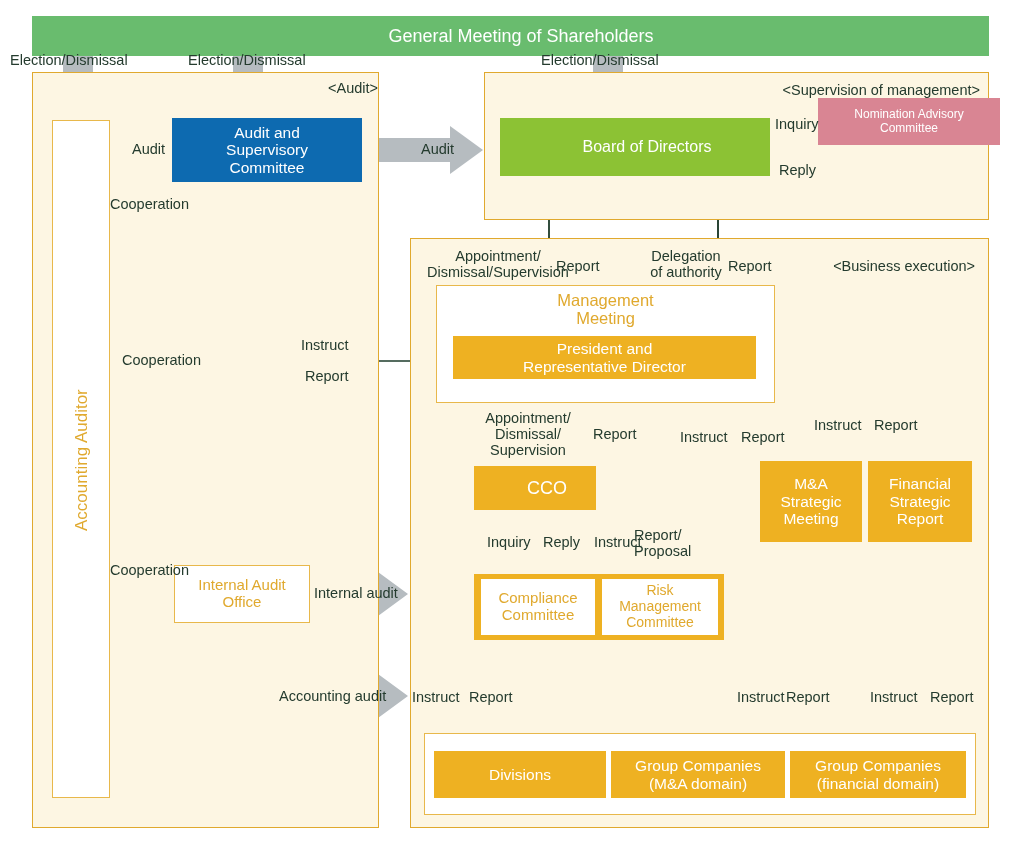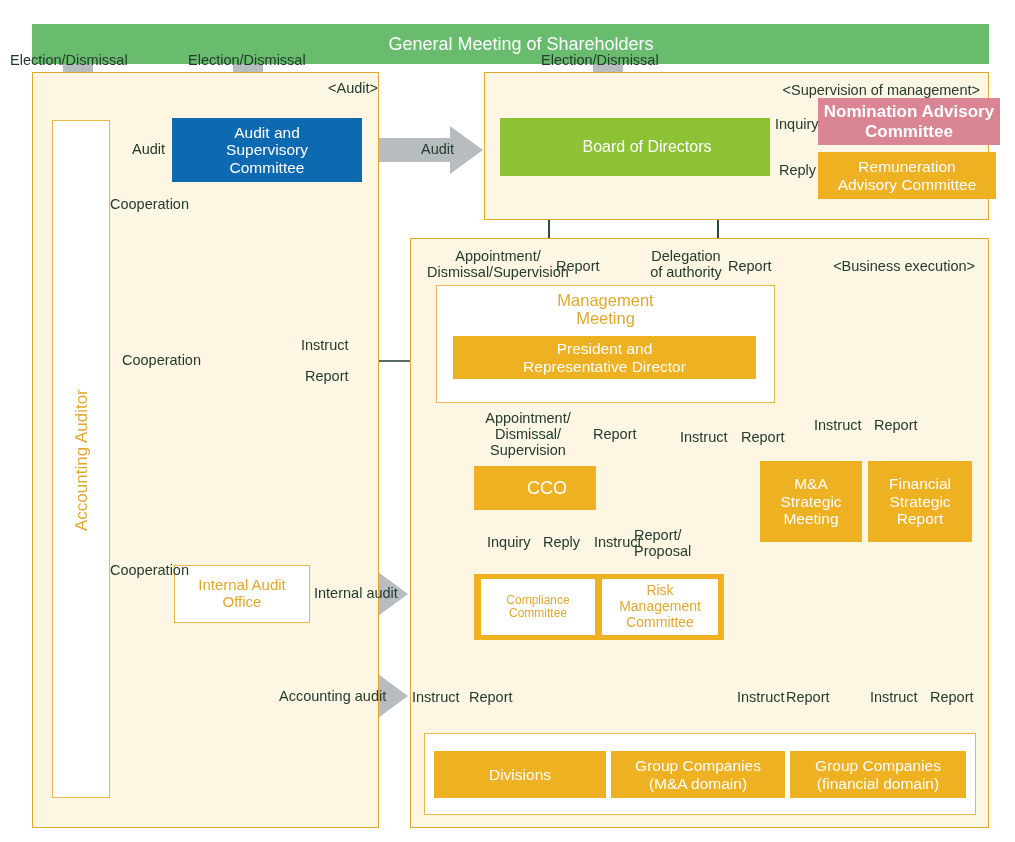--- a/index.html
+++ b/index.html
@@ -9,21 +9,21 @@
   .panel{background:#fdf6e3;border:1.5px solid #e0a92e;}
   .whitebox{background:#ffffff;border:1.5px solid #e8b84b;}
   .lbl{position:absolute;color:#243b2e;font-size:14.5px;line-height:1.12;white-space:nowrap;}
   .lblw{position:absolute;color:#243b2e;font-size:14.5px;line-height:1.12;}
   .box{position:absolute;display:flex;align-items:center;justify-content:center;text-align:center;box-sizing:border-box;line-height:1.12;}
   .boxOrange{background:#eeb122;color:#ffffff;font-size:15.5px;}
   .boxWhiteOrange{background:#ffffff;color:#e0a92e;font-size:15px;border:1.5px solid #e8b84b;}
   .boxBlue{background:#0d6ab0;color:#ffffff;font-size:15.5px;}
   .boxGreenBar{background:#69bc6e;color:#ffffff;font-size:18px;}
   .boxGreen{background:#8cc234;color:#ffffff;font-size:16px;}
-  .boxPink{background:#d98593;color:#ffffff;font-size:17px;font-weight:bold;}
+  .boxPink{background:#d98593;color:#ffffff;font-size:12px;}
   .vtext{writing-mode:vertical-rl;transform:rotate(180deg);}
   svg.layer{position:absolute;left:0;top:0;width:1015px;height:842px;overflow:visible;pointer-events:none;}
   .mmLabel{position:absolute;color:#e0a92e;font-size:16.5px;text-align:center;line-height:1.12;}
 </style>
 </head>
 <body>
 
 <div id="root">
 
   <svg class="layer">
@@ -169,21 +169,21 @@
     </g>
     <g>
       <line x1="718" y1="240" x2="718" y2="182" stroke="#1d3b2a" stroke-width="1.5" marker-end="url(#dk)"></line>
     </g>
 
     <g>
       <line x1="772" y1="150" x2="816" y2="150" stroke="#1d3b2a" stroke-width="1.8" marker-start="url(#dkStart)" marker-end="url(#dk)"></line>
     </g>
   </svg>
 
-  <div class="box boxGreenBar abs" style="left:32px;top:24px;width:957px;height:40px;padding-left:21px;">
+  <div class="box boxGreenBar abs" style="left:32px;top:16px;width:957px;height:40px;padding-left:21px;">
     <span>General Meeting of Shareholders</span>
   </div>
 
   <div class="panel abs" style="left:32px;top:72px;width:347px;height:756px;"></div>
   <div class="lbl abs" style="left:378px;top:80px;transform:translateX(-100%);">&lt;Audit&gt;</div>
 
   <div class="whitebox abs" style="left:52px;top:120px;width:58px;height:678px;">
     <div class="vtext" style="position:absolute;left:0;top:0;width:58px;height:678px;display:flex;align-items:center;justify-content:center;color:#e0a92e;font-size:17px;">Accounting Auditor</div>
   </div>
 
@@ -203,43 +203,39 @@
 
   <div class="box boxGreen abs" style="left:500px;top:118px;width:270px;height:58px;padding-left:24px;">
     <span>Board of Directors</span>
   </div>
 
   <div class="box boxPink abs" style="left:818px;top:98px;width:182px;height:47px;white-space:pre-line;">
     <span>Nomination Advisory
 Committee</span>
   </div>
 
-  <div class="box boxOrange abs" style="left:818px;top:152px;width:178px;height:47px;white-space:pre-line;">
-    <span>Remuneration
-Advisory Committee</span>
-  </div>
 
   <div class="panel abs" style="left:410px;top:238px;width:579px;height:590px;"></div>
   <div class="lbl abs" style="left:975px;top:258px;transform:translateX(-100%);">&lt;Business execution&gt;</div>
 
   <div class="whitebox abs" style="left:436px;top:285px;width:339px;height:118px;"></div>
   <div class="mmLabel" style="left:436px;top:291px;width:339px;white-space:pre-line;">Management
 Meeting</div>
 
   <div class="box boxOrange abs" style="left:453px;top:336px;width:303px;height:43px;white-space:pre-line;">
     <span>President and
 Representative Director</span>
   </div>
 
   <div class="box boxOrange abs" style="left:474px;top:466px;width:122px;height:44px;font-size:18px;padding-left:24px;">
     <span>CCO</span>
   </div>
 
   <div class="abs" style="left:474px;top:574px;width:250px;height:66px;background:#eeb122;"></div>
-  <div class="box abs" style="left:481px;top:579px;width:114px;height:56px;background:#ffffff;color:#e0a92e;font-size:12px;white-space:pre-line;">
+  <div class="box abs" style="left:481px;top:579px;width:114px;height:56px;background:#ffffff;color:#e0a92e;font-size:15px;white-space:pre-line;">
     <span>Compliance
 Committee</span>
   </div>
   <div class="box abs" style="left:602px;top:579px;width:116px;height:56px;background:#ffffff;color:#e0a92e;font-size:14px;white-space:pre-line;">
     <span>Risk
 Management
 Committee</span>
   </div>
 
   <div class="box boxOrange abs" style="left:760px;top:461px;width:102px;height:81px;white-space:pre-line;">

